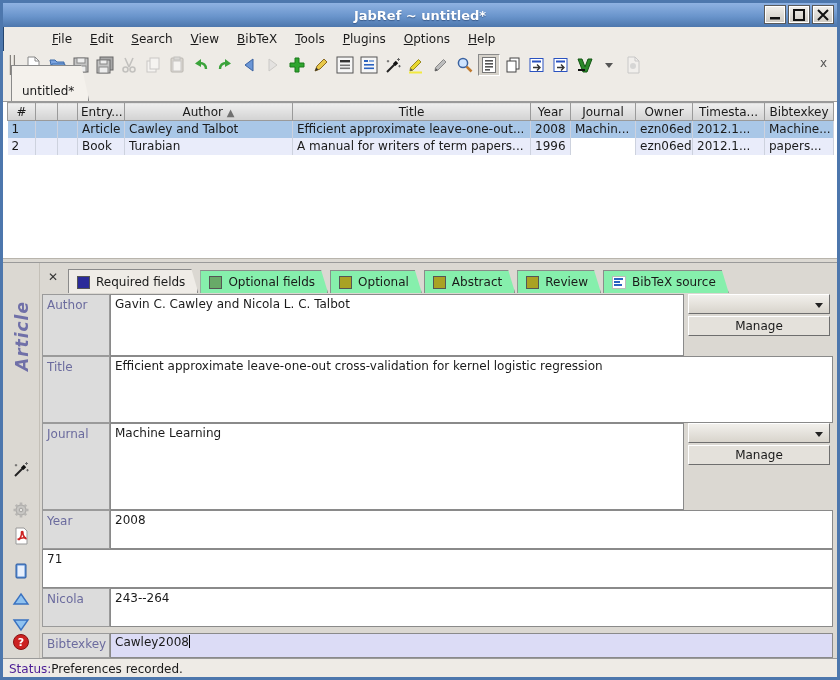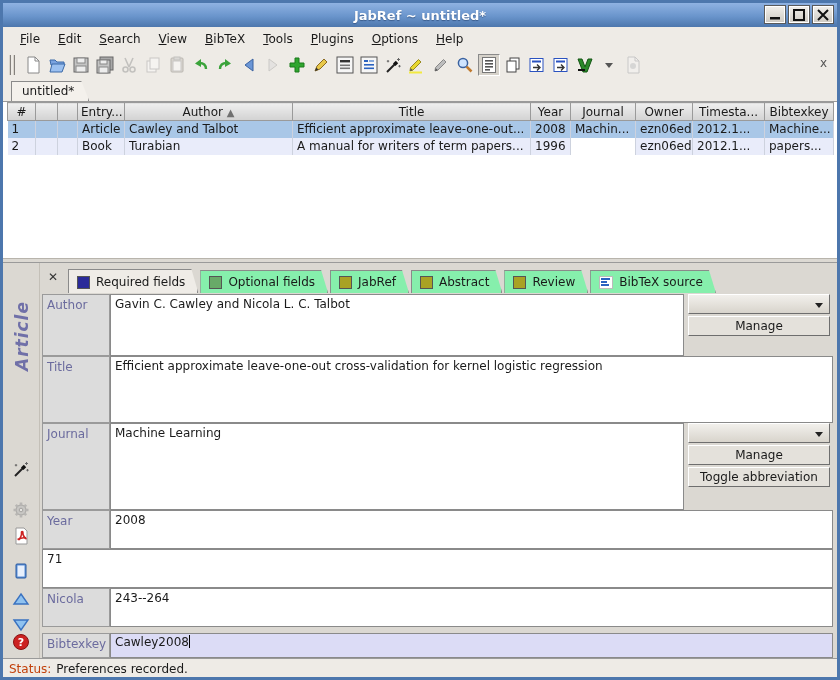--- a/index.html
+++ b/index.html
@@ -9,36 +9,36 @@
   .window { width:840px; height:680px; border:3px solid #4d77ad; box-shadow: inset 0 0 0 1px #24456f; background:#eeebe6; display:flex; flex-direction:column; overflow:hidden; }
 
   
   .titlebar { height:24px; flex:0 0 24px; background:linear-gradient(#8fb2e2,#6a95cc 55%,#4d77ad); display:flex; align-items:center; position:relative; border-bottom:1px solid #2e5档6; }
   .title-text { position:absolute; left:0; right:0; text-align:center; color:#fff; font-weight:bold; font-size:13px; text-shadow:0 1px 1px #3a5c8c; }
   .win-controls { position:absolute; right:3px; top:2px; display:flex; gap:2px; }
   .win-btn { width:22px; height:19px; background:linear-gradient(#f2f0ec,#cdc9c1); border:1px solid #5a5a5a; box-shadow:inset 0 0 0 1px #fff; display:flex; align-items:center; justify-content:center; }
   .win-btn svg { display:block; }
 
   
-  .menubar { height:24px; flex:0 0 24px; background:#eeebe6; display:flex; align-items:center; padding-left:8px; border-bottom:1px solid #eeebe6; }
+  .menubar { height:24px; flex:0 0 24px; background:#eeebe6; display:flex; align-items:center; padding-left:8px; border-bottom:1px solid #eeebe6;margin-left:32px; }
   .menu-item { display:inline-block; padding:3px 9px; cursor:default; }
   .menu-item::first-letter { text-decoration:underline; }
 
   
   .toolbar { height:28px; flex:0 0 28px; background:#eeebe6; display:flex; align-items:center; padding-left:6px; position:relative; }
   .tb-handle { width:6px; height:20px; margin-right:6px; border-left:2px ridge #d8d4cc; border-right:2px ridge #d8d4cc; }
   .tool { width:22px; height:22px; display:inline-flex; align-items:center; justify-content:center; margin:0 1px; }
   .tool.disabled { opacity:.42; filter:grayscale(85%); }
   .tool.pressed { background:#d6d2ca; border:1px solid; border-color:#8a8a8a #fff #fff #8a8a8a; }
   .tb-sep { width:9px; height:1px; }
   .tb-close { position:absolute; right:10px; top:6px; color:#555; font-size:12px; line-height:12px; }
 
   
   .tabstrip { height:22px; flex:0 0 22px; background:#eeebe6; display:flex; align-items:flex-end; padding-left:8px; }
-  .file-tab { background:#f4f1ec; border:1px solid #8a8a8a; border-bottom:none; padding:2px 14px 3px 10px; font-size:12px; clip-path:polygon(0 0,calc(100% - 8px) 0,100% 100%,0 100%); }
+  .file-tab { background:#f4f1ec; border:1px solid #8a8a8a; border-bottom:none; padding:18px 14px 3px 10px; font-size:12px; clip-path:polygon(0 0,calc(100% - 8px) 0,100% 100%,0 100%); }
 
   
   .tablearea { flex:0 0 157px; background:#fff; border-top:1px solid #9a9a9a; overflow:hidden; padding-left:4px; }
   table.entries { border-collapse:collapse; table-layout:fixed; width:826px; }
   .entries th { height:18px; background:linear-gradient(#efefef,#d2d2d2); border:1px solid #9a9a9a; border-left:none; font-weight:normal; font-size:12px; text-align:center; overflow:hidden; white-space:nowrap; padding:0 3px; }
   .entries th:first-child { border-left:1px solid #9a9a9a; }
   .entries td { height:17px; font-size:12px; padding:0 4px; overflow:hidden; white-space:nowrap; border-right:1px solid #cdd2de; }
   tr.row-selected td { background:#a9c7e7; }
   tr.row-alt td { background:#e9ecfa; }
   tr.row-alt td.cell-empty { background:#fff; }
@@ -78,21 +78,21 @@
   .h-author{flex:0 0 62px}.h-title{flex:0 0 67px}.h-journal{flex:0 0 87px}.h-small{flex:0 0 39px}.h-key{flex:0 0 25px}
   .frow .grow { flex:1; display:flex; }
   .frow .grow .fbox { flex:1; }
   .fbox.narrow { flex:0 0 574px !important; }
   .fbox.keyfield { background:#dcdcf6; padding-top:1px; }
   .caret { display:inline-block; width:1px; height:13px; background:#000; vertical-align:-2px; }
   .rowgap { flex:0 0 6px; }
 
   
   .statusbar { flex:0 0 20px; background:#eeebe6; border-top:1px solid #9a9a9a; display:flex; align-items:center; padding-left:6px; font-size:12px; }
-  .status-label { color:#c2410c; margin-right:5px; }
+  .status-label { color:#4c1d95; }
 </style>
 </head>
 <body>
 
 <div class="window">
 
   <div class="titlebar">
     <div class="title-text">JabRef ~ untitled*</div>
     <div class="win-controls">
       <div class="win-btn">
@@ -399,21 +399,21 @@
         <span class="etab active">
           <span class="etab-sq sq-navy"></span>
           <span>Required fields</span>
         </span>
         <span class="etab">
           <span class="etab-sq sq-green"></span>
           <span>Optional fields</span>
         </span>
         <span class="etab">
           <span class="etab-sq sq-olive"></span>
-          <span>JabRef</span>
+          <span>Optional</span>
         </span>
         <span class="etab">
           <span class="etab-sq sq-olive"></span>
           <span>Abstract</span>
         </span>
         <span class="etab">
           <span class="etab-sq sq-olive"></span>
           <span>Review</span>
         </span>
         <span class="etab">
@@ -446,21 +446,20 @@
             </div>
         </div>
 
         <div class="frow h-journal">
           <div class="flabel">Journal</div>
           <div class="grow">
             <div class="fbox narrow">Machine Learning</div>
             <div class="fcontrols">
               <div class="combo"></div>
               <div class="btn">Manage</div>
-              <div class="btn">Toggle abbreviation</div>
             </div>
           </div>
         </div>
 
         <div class="frow h-small">
           <div class="flabel">Year</div>
           <div class="grow">
               <div class="fbox">2008</div>
             </div>
         </div>

